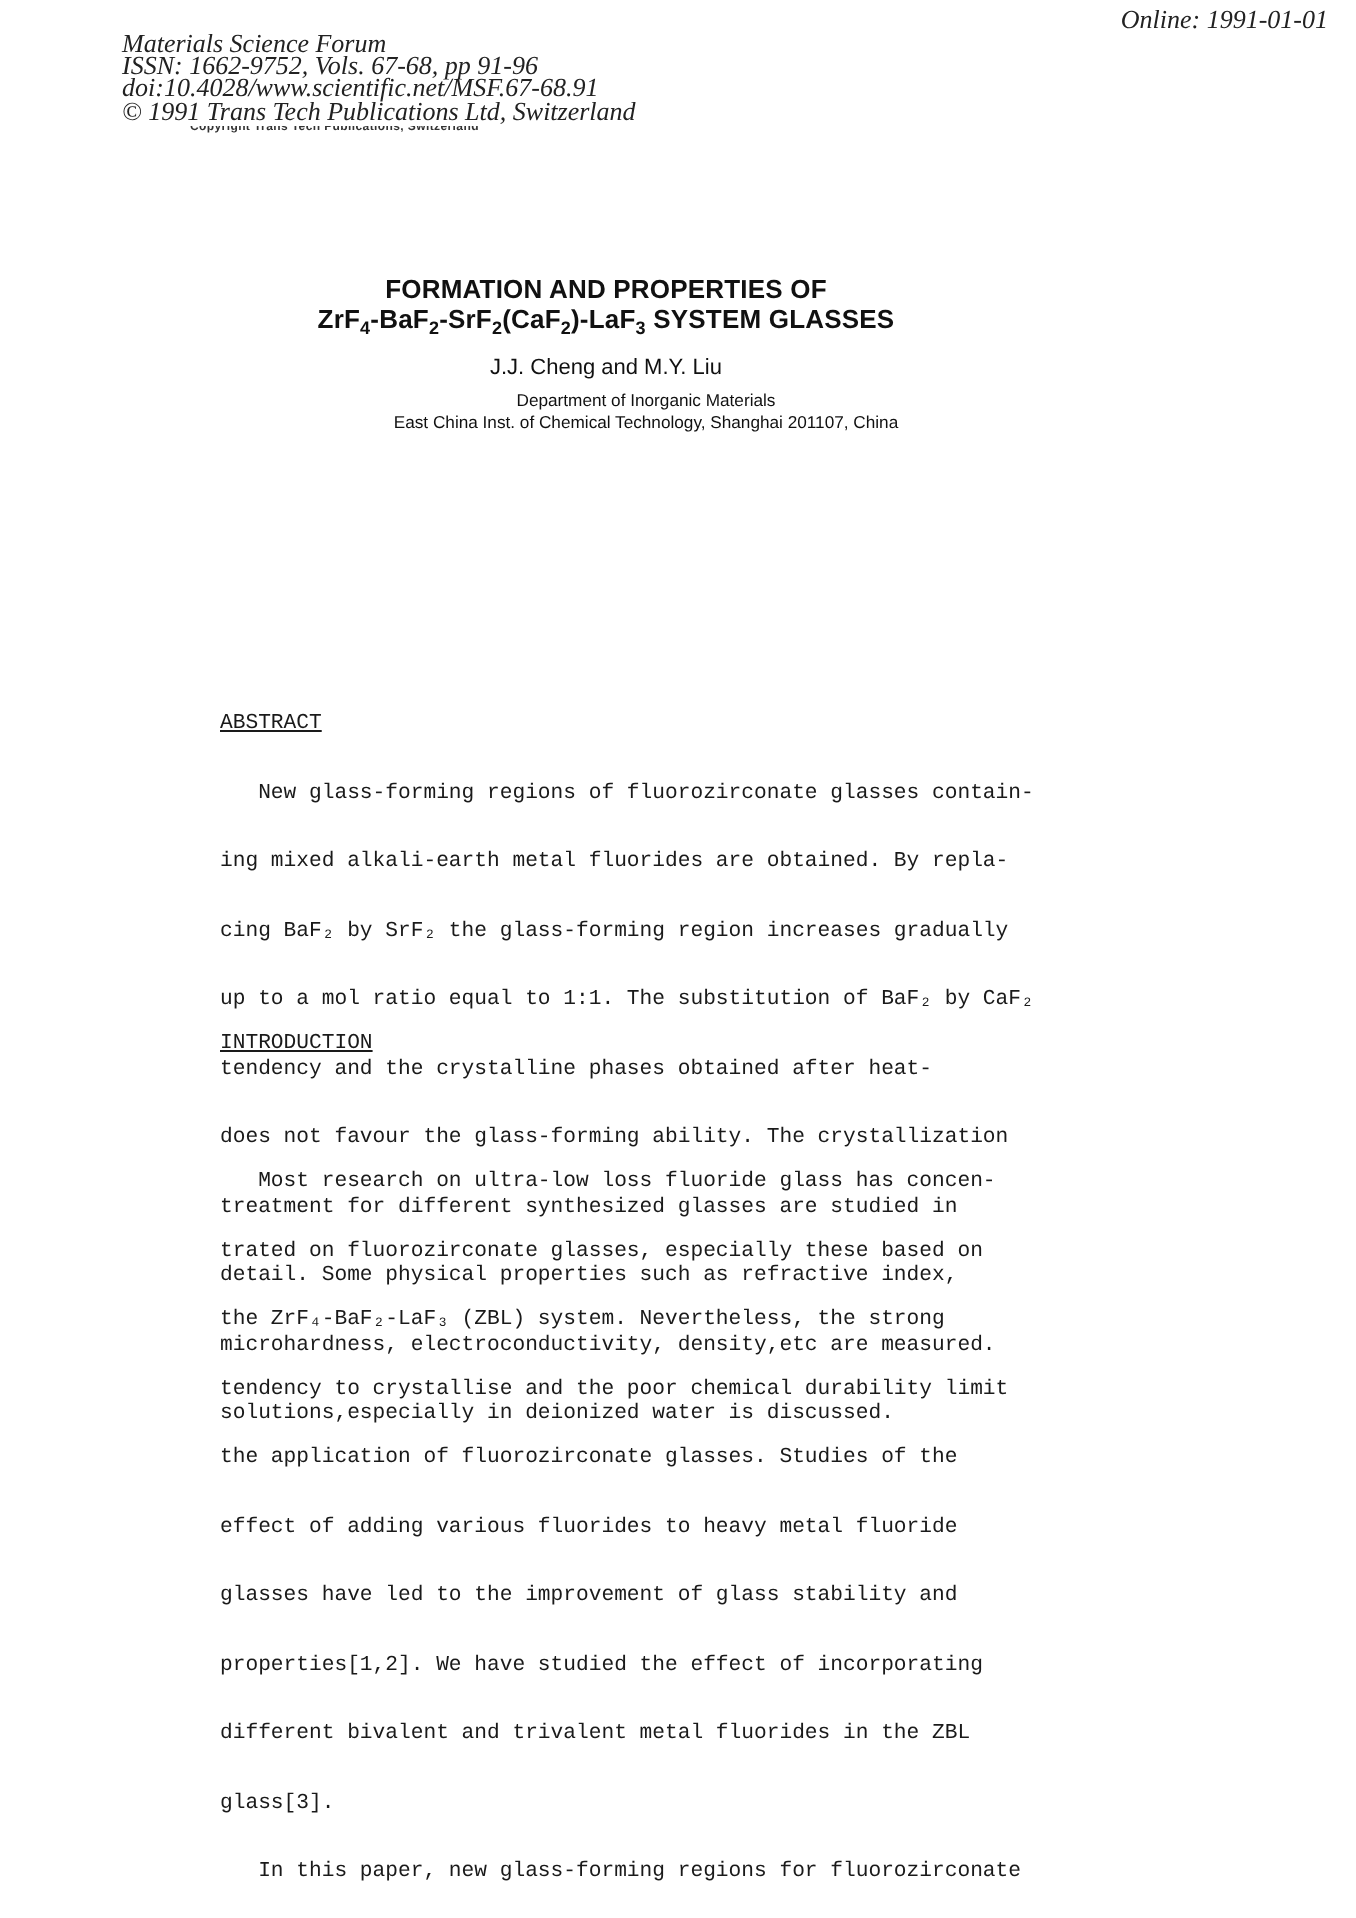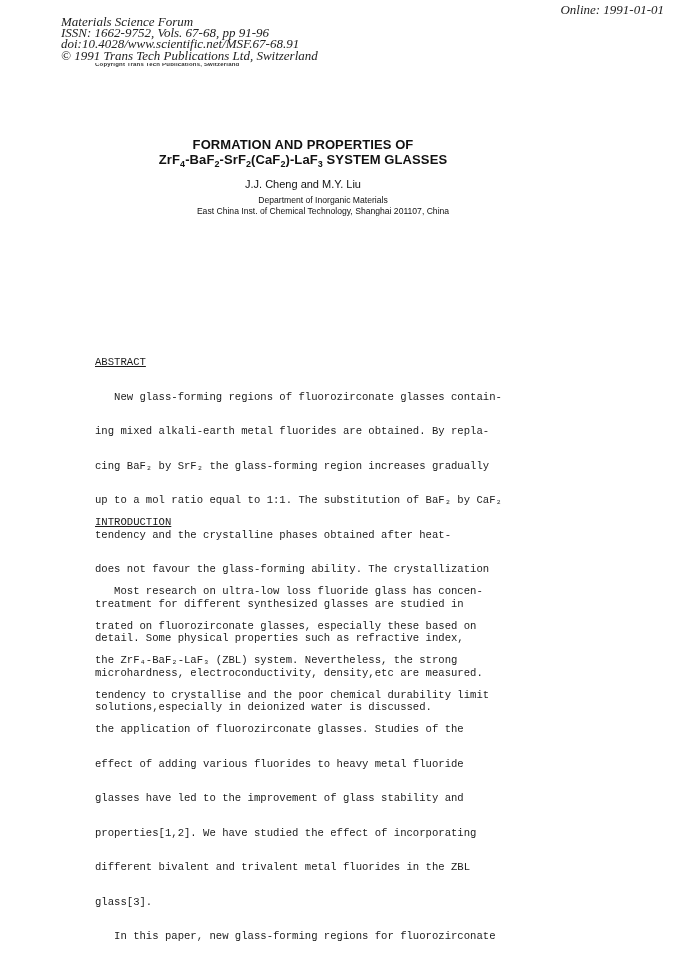--- a/index.html
+++ b/index.html
@@ -11,21 +11,21 @@
     .hdr-right { right: 14px; top: 4px; }
     .copy-strip { position: absolute; left: 95px; top: 62px; width: 180px; height: 5px; overflow: hidden; font-family: "Liberation Sans", sans-serif; font-weight: bold; font-size: 6px; line-height: 5px; color: #333; letter-spacing: 0.2px; white-space: nowrap; clip-path: inset(1px 0 0 0); }
 
     .title-block { position: absolute; left: 0; width: 606px; top: 137px; text-align: center; font-family: "Liberation Sans", sans-serif; }
     .title-line { font-weight: bold; font-size: 13px; line-height: 15px; color: #111; letter-spacing: 0.1px; }
     .title-line sub { font-size: 9px; vertical-align: -3px; line-height: 0; }
     .authors { margin-top: 10px; font-size: 11px; line-height: 15px; }
     .affil { font-size: 8.6px; line-height: 11px; padding-left: 40px; }
     .affil.dept { margin-top: 3px; }
 
-    .body-text { position: absolute; left: 95px; width: 470px; font-family: "Liberation Mono", monospace; font-size: 10.6px; line-height: 11.5px; color: #1a1a1a; white-space: pre; }
+    .body-text { position: absolute; left: 110px; width: 470px; font-family: "Liberation Mono", monospace; font-size: 10.6px; line-height: 11.5px; color: #1a1a1a; white-space: pre; }
     .section-head { text-decoration: underline; }
     .abstract { top: 334px; }
     .intro { top: 494px; }
     .para-gap { height: 11.5px; }
   </style>
 </head>
 <body>
 
 <div class="hdr hdr-left">
   <div>Materials Science Forum</div>

